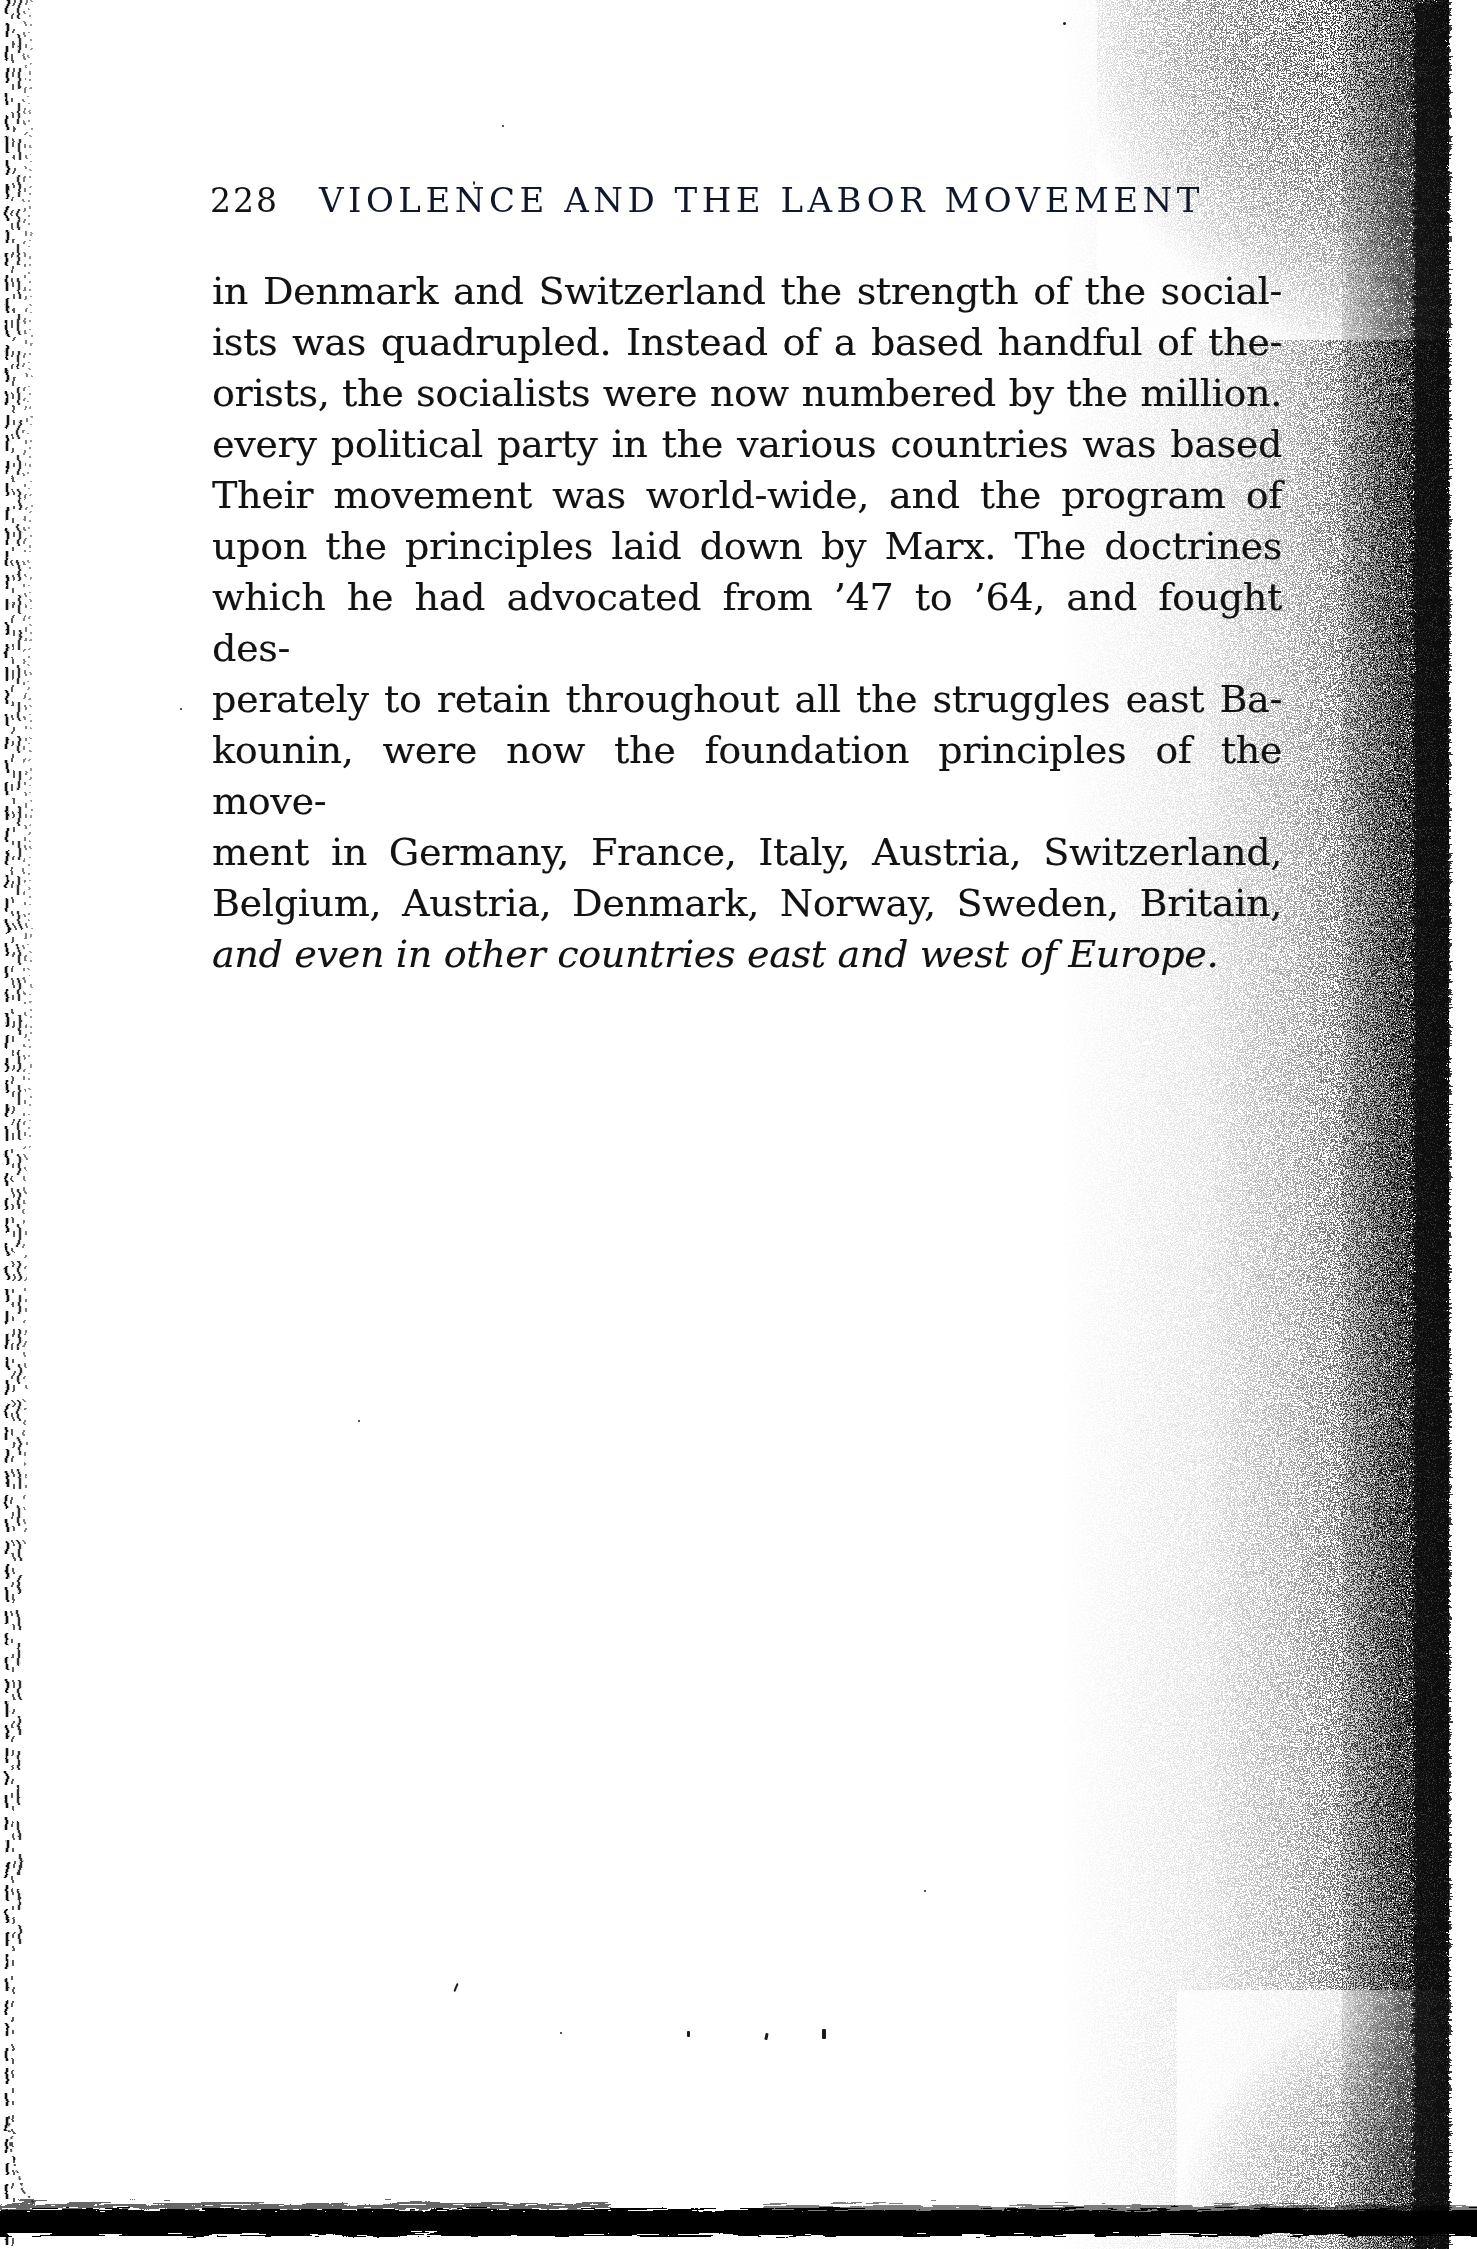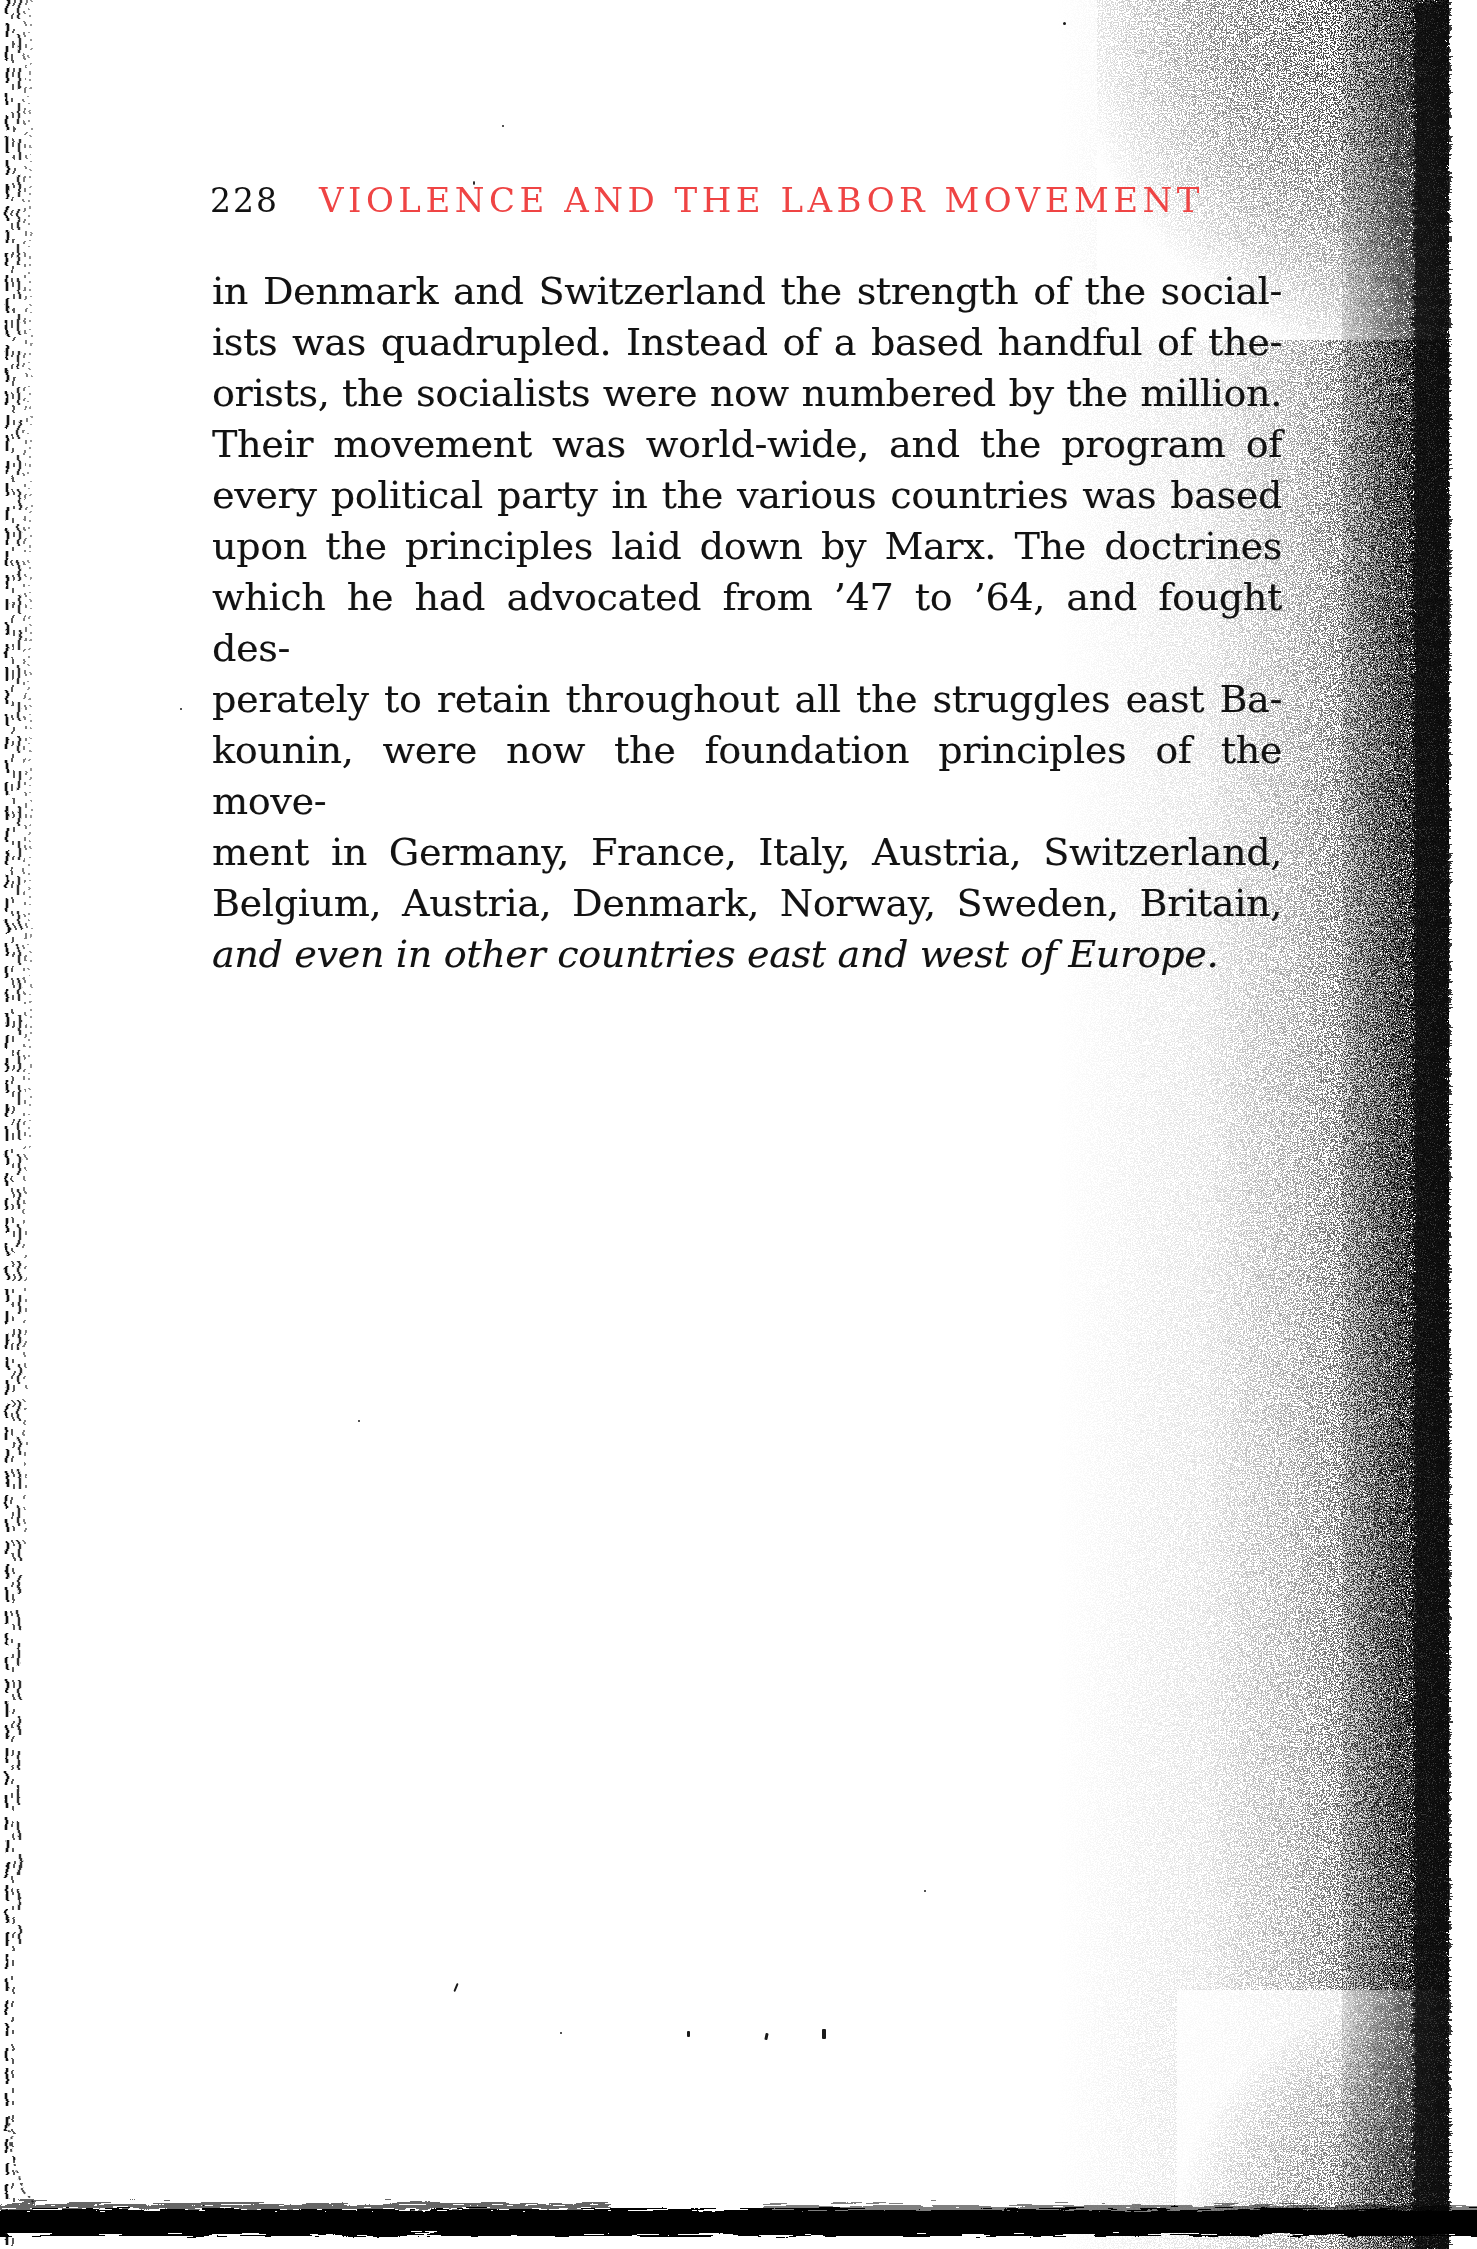--- a/index.html
+++ b/index.html
@@ -24,21 +24,21 @@
   }
   .page-number {
     font-size: 33px;
     letter-spacing: 2px;
     color: #121212;
   }
   .running-title {
     margin-left: 40px;
     font-size: 34px;
     letter-spacing: 4.5px;
-    color: #ef4444;
+    color: #0f172a;
   }
   
   .body-text {
     position: absolute;
     left: 212px;
     top: 266px;
     width: 1070px;
     font-size: 38px;
     line-height: 51px;
     letter-spacing: -0.3px;
@@ -185,22 +185,22 @@
 
   <div class="header">
     <span class="page-number">228</span>
     <span class="running-title">VIOLENCE AND THE LABOR MOVEMENT</span>
   </div>
 
   <div class="body-text">
     <div class="line">in Denmark and Switzerland the strength of the social-</div>
     <div class="line">ists was quadrupled. Instead of a based handful of the-</div>
     <div class="line">orists, the socialists were now numbered by the million.</div>
+    <div class="line">every political party in the various countries was based</div>
     <div class="line">Their movement was world-wide, and the program of</div>
-    <div class="line">every political party in the various countries was based</div>
     <div class="line">upon the principles laid down by Marx. The doctrines</div>
     <div class="line">which he had advocated from ’47 to ’64, and fought des-</div>
     <div class="line">perately to retain throughout all the struggles east Ba-</div>
     <div class="line">kounin, were now the foundation principles of the move-</div>
     <div class="line">ment in Germany, France, Italy, Austria, Switzerland,</div>
     <div class="line">Belgium, Austria, Denmark, Norway, Sweden, Britain,</div>
     <div class="line last">and even in other countries east and west of Europe.</div>
   </div>
 
   <div class="speck s1"></div>

